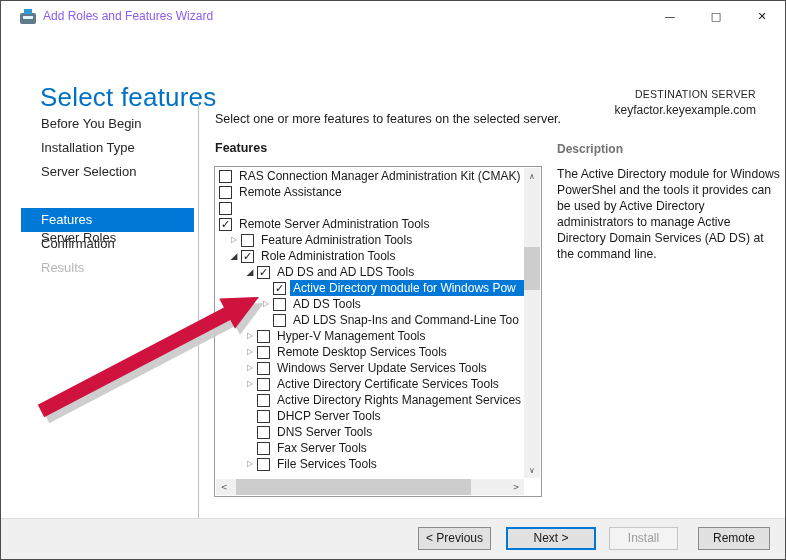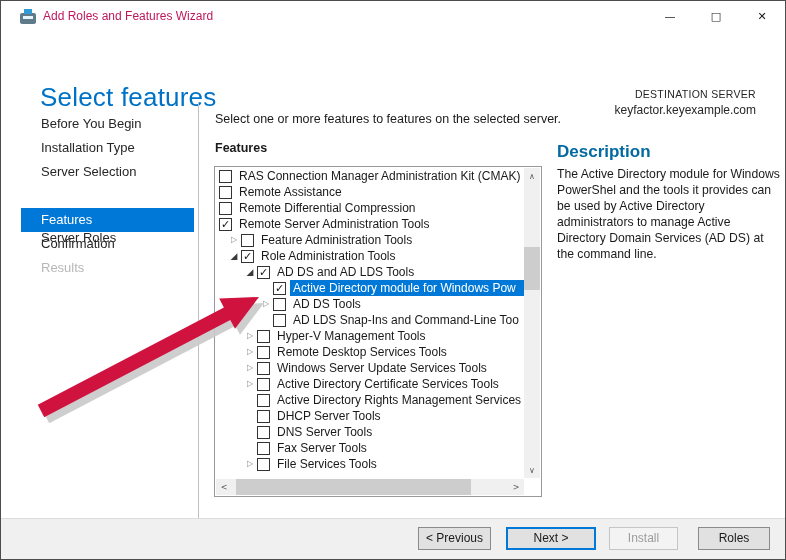--- a/index.html
+++ b/index.html
@@ -8,21 +8,21 @@
     position:relative;width:786px;height:560px;background:#ffffff;
     border:1px solid #4c4c4c;overflow:hidden;
     font-family:"Liberation Sans","DejaVu Sans",sans-serif;color:#1a1a1a;
   }
   
   .titlebar{position:absolute;left:0;top:0;right:0;height:31px;background:#fff;}
   .app-icon{position:absolute;left:19px;top:8px;width:16px;height:15px;}
   .app-icon .base{position:absolute;left:0;top:4px;width:16px;height:11px;background:#5f7b8a;border-radius:2px;}
   .app-icon .lid{position:absolute;left:4px;top:0;width:8px;height:5px;background:#2f9ad4;}
   .app-icon .slot{position:absolute;left:3px;top:7px;width:10px;height:3px;background:#e8f4fb;}
-  .title-text{position:absolute;left:42px;top:0;height:31px;line-height:31px;font-size:12px;color:#be185d;}
+  .title-text{position:absolute;left:42px;top:0;height:31px;line-height:31px;font-size:12px;color:#8b5cf6;}
   .win-controls{position:absolute;right:0;top:0;height:31px;display:flex;}
   .win-btn{width:46px;height:31px;display:flex;align-items:center;justify-content:center;
     font-size:11px;color:#1a1a1a;font-family:"DejaVu Sans",sans-serif;cursor:default;}
   
   .header{position:absolute;left:0;top:31px;right:0;height:70px;background:#fff;}
   .page-title{position:absolute;left:39px;top:50px;font-size:26px;color:#0072c6;font-weight:400;letter-spacing:.2px;}
   .dest{position:absolute;right:29px;top:56px;text-align:right;}
   .dest-label{font-size:10.5px;font-weight:normal;color:#262626;letter-spacing:.3px;}
   .dest-server{font-size:12px;color:#262626;margin-top:3px;}
   
@@ -54,21 +54,21 @@
   .vthumb{position:absolute;left:0;top:79px;width:16px;height:43px;background:#cdcdcd;}
   .sarrow{position:absolute;width:16px;height:16px;display:flex;align-items:center;justify-content:center;
     font-size:8px;color:#5a5a5a;font-family:"DejaVu Sans",sans-serif;}
   .vscroll .up{top:0;left:0;}
   .vscroll .down{bottom:0;left:0;}
   .hscroll{position:absolute;left:1px;bottom:1px;right:17px;height:16px;background:#f0f0f0;}
   .hthumb{position:absolute;top:0;left:20px;width:235px;height:16px;background:#cdcdcd;}
   .hscroll .left{left:0;top:0;}
   .hscroll .right{right:0;top:0;}
   
-  .desc-title{position:absolute;left:556px;top:141px;font-size:17px;font-weight:bold;color:#0369a1;}
+  .desc-title{position:absolute;left:556px;top:141px;font-size:12px;font-weight:bold;color:#737373;}
   .desc-body{position:absolute;left:556px;top:165px;width:224px;font-size:12.2px;line-height:16px;color:#1a1a1a;}
   
   .footer{position:absolute;left:0;right:0;bottom:0;height:41px;background:#f0f0f0;border-top:1px solid #dcdcdc;}
   .btn{position:absolute;top:8px;height:23px;background:#e1e1e1;border:1px solid #8a8a8a;
     font-size:12px;color:#1a1a1a;text-align:center;line-height:21px;cursor:default;
     font-family:"Liberation Sans","DejaVu Sans",sans-serif;padding:0;}
   .btn.focused{border:2px solid #0078d7;line-height:19px;background:#e5f1fb00;background:#e1e1e1;}
   .btn.disabled{background:#f3f3f3;border:1px solid #c5c5c5;color:#9d9d9d;}
   
   .arrow-svg{position:absolute;left:0;top:0;width:786px;height:560px;pointer-events:none;z-index:50;}
@@ -119,21 +119,20 @@
         <div class="trow lvl0">
           <span class="cb"></span>
           <span class="lbl">RAS Connection Manager Administration Kit (CMAK)</span>
         </div>
         <div class="trow lvl0">
           <span class="cb"></span>
           <span class="lbl">Remote Assistance</span>
         </div>
         <div class="trow lvl0">
           <span class="cb"></span>
-          <span class="lbl">Remote Differential Compression</span>
         </div>
         <div class="trow lvl0">
           <span class="cb">✓</span>
           <span class="lbl">Remote Server Administration Tools</span>
         </div>
         <div class="trow lvl1">
           <span class="exp">▷</span>
           <span class="cb"></span>
           <span class="lbl">Feature Administration Tools</span>
         </div>
@@ -221,21 +220,21 @@
   </div>
 
   <div class="desc-title">Description</div>
   <div class="desc-body">The Active Directory module for Windows PowerShel and the tools it provides can be used by Active Directory administrators to manage Active Directory Domain Services (AD DS) at the command line.</div>
 
   <div class="footer">
     <div id="buttons">
         <button class="btn" style="left: 417px; width: 73px;">&lt; Previous</button>
         <button class="btn focused" style="left: 505px; width: 90px;">Next &gt;</button>
         <button class="btn disabled" style="left: 608px; width: 69px;">Install</button>
-        <button class="btn" style="left: 697px; width: 72px;">Roles</button>
+        <button class="btn" style="left: 697px; width: 72px;">Remote</button>
       </div>
   </div>
 
   <svg class="arrow-svg" viewBox="0 0 786 560">
     <polygon id="arrow-shadow" points="263,302 239,333.8 234.3,324.9 48.2,422.2 41.8,409.8 227.9,312.5 223.2,303.6" fill="#c9c9c9" opacity="0.9"></polygon>
     <polygon id="arrow-body" points="258,296 234,327.8 229.3,318.9 43.2,416.2 36.8,403.8 222.9,306.5 218.2,297.6" fill="#d0123f"></polygon>
   </svg>
 </div>
 
 </body></html>

